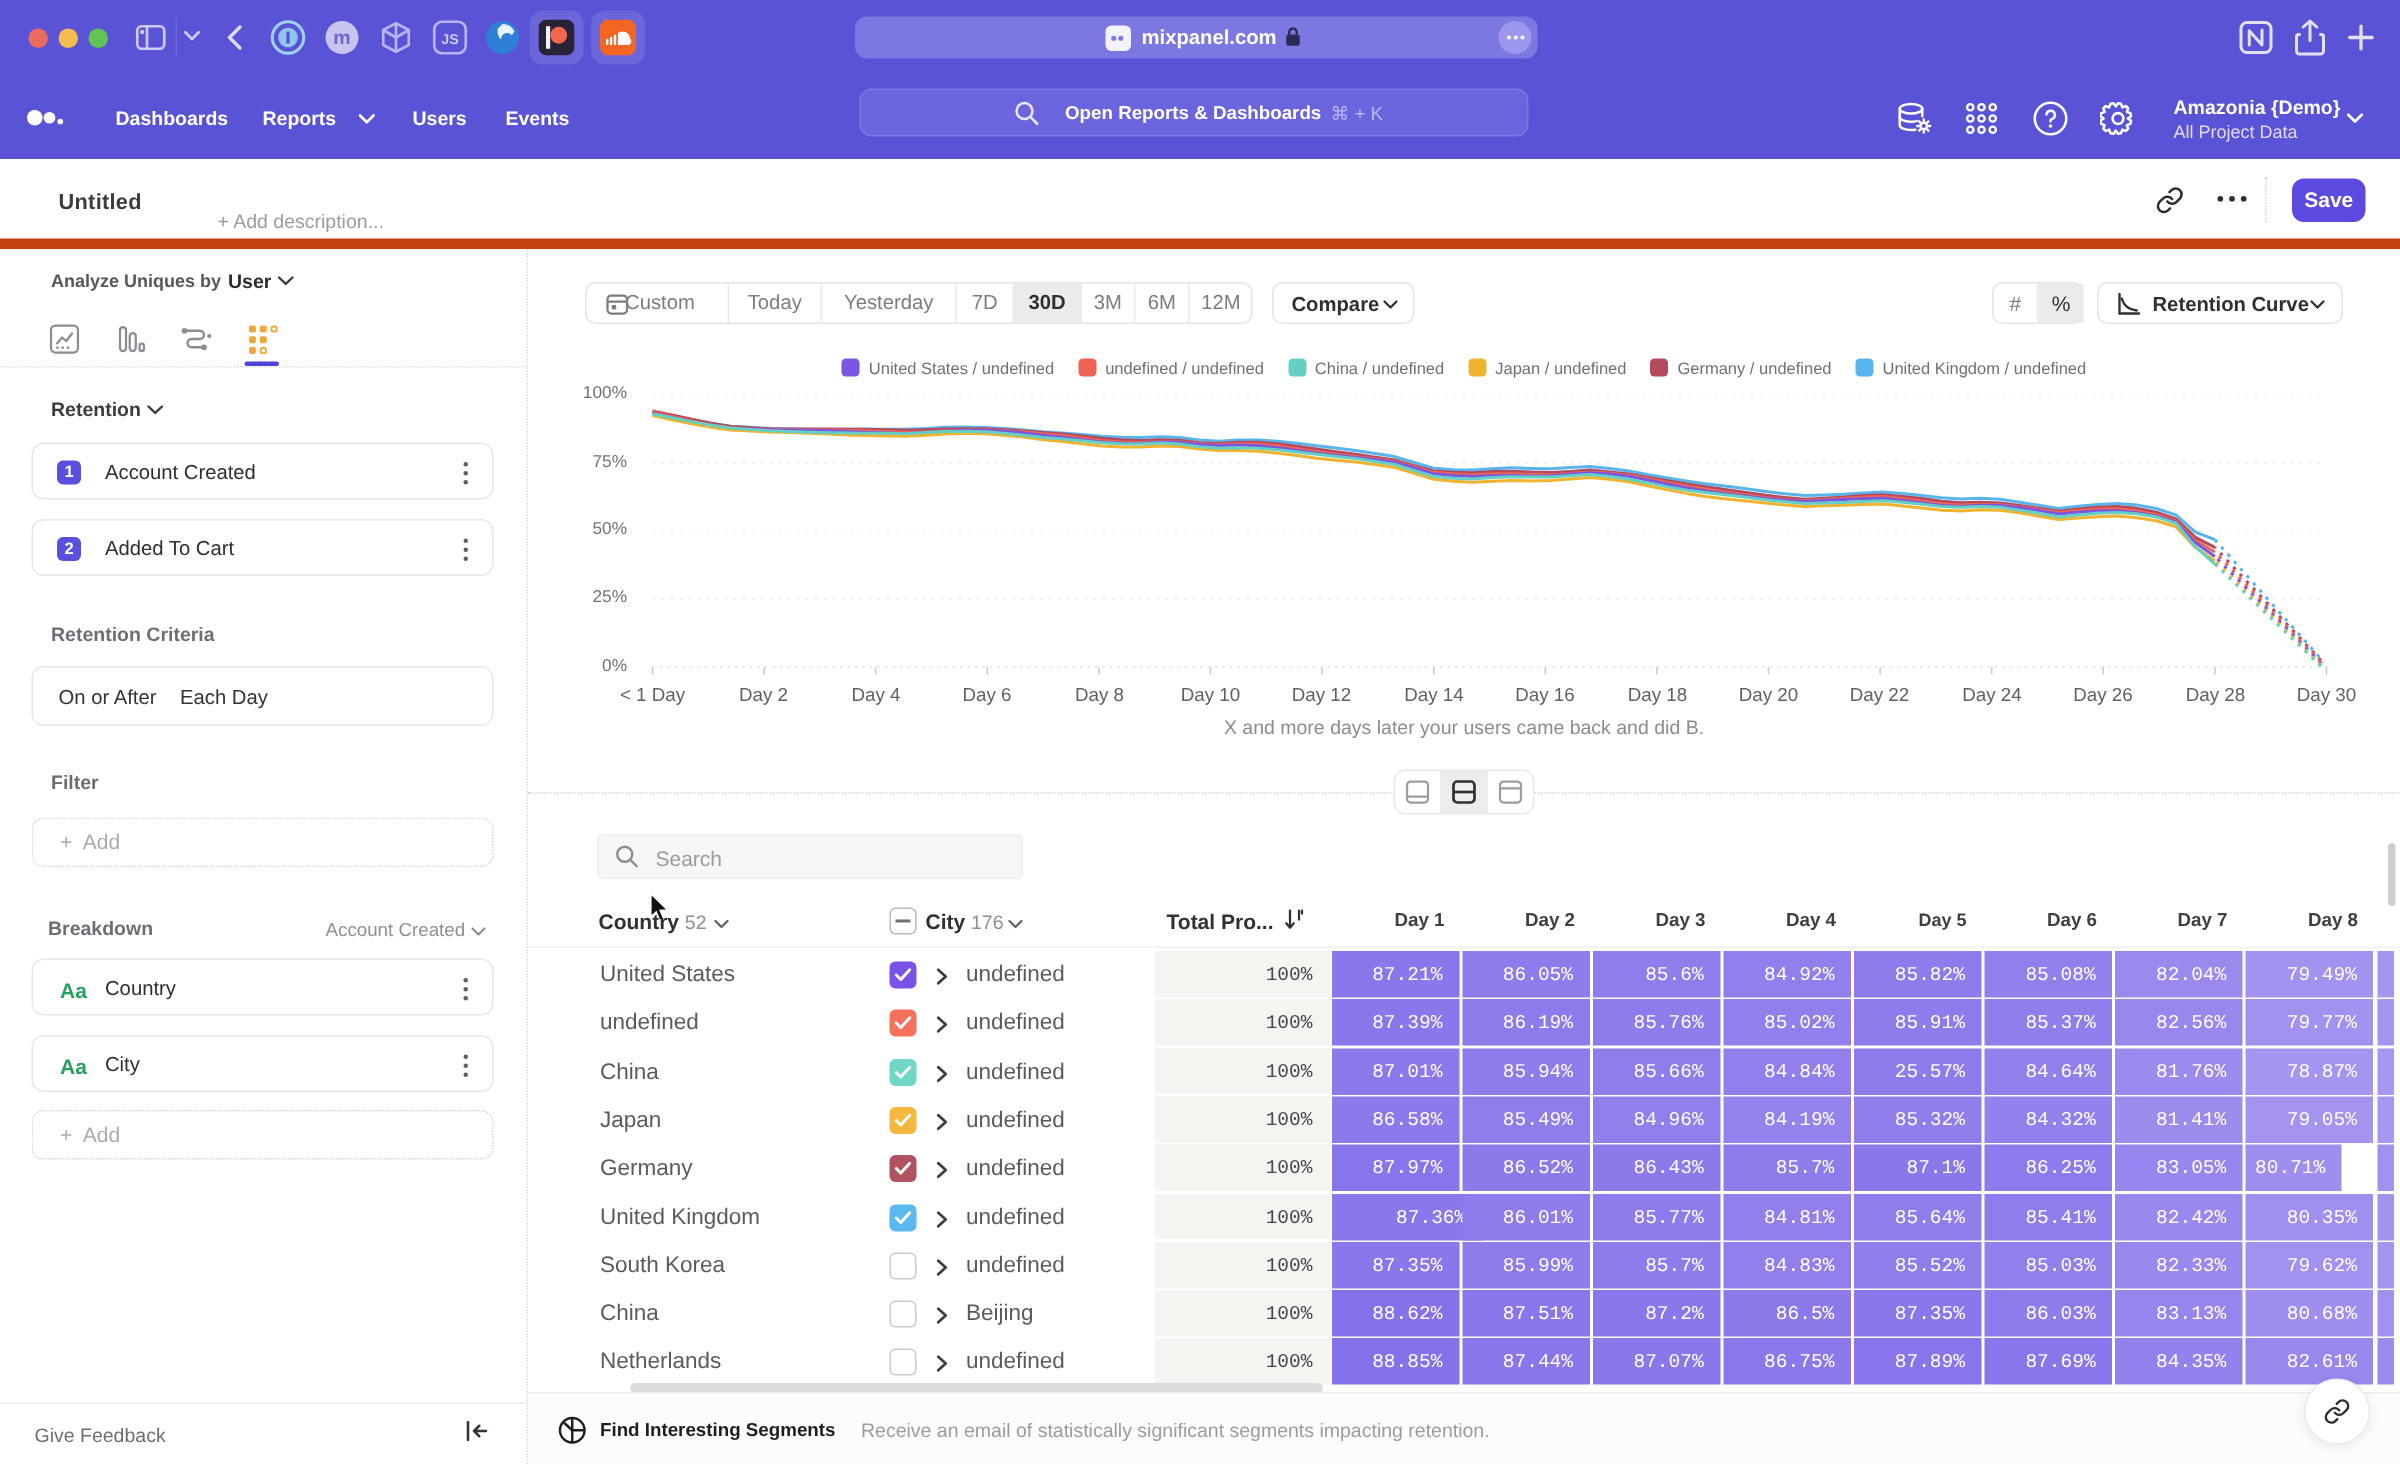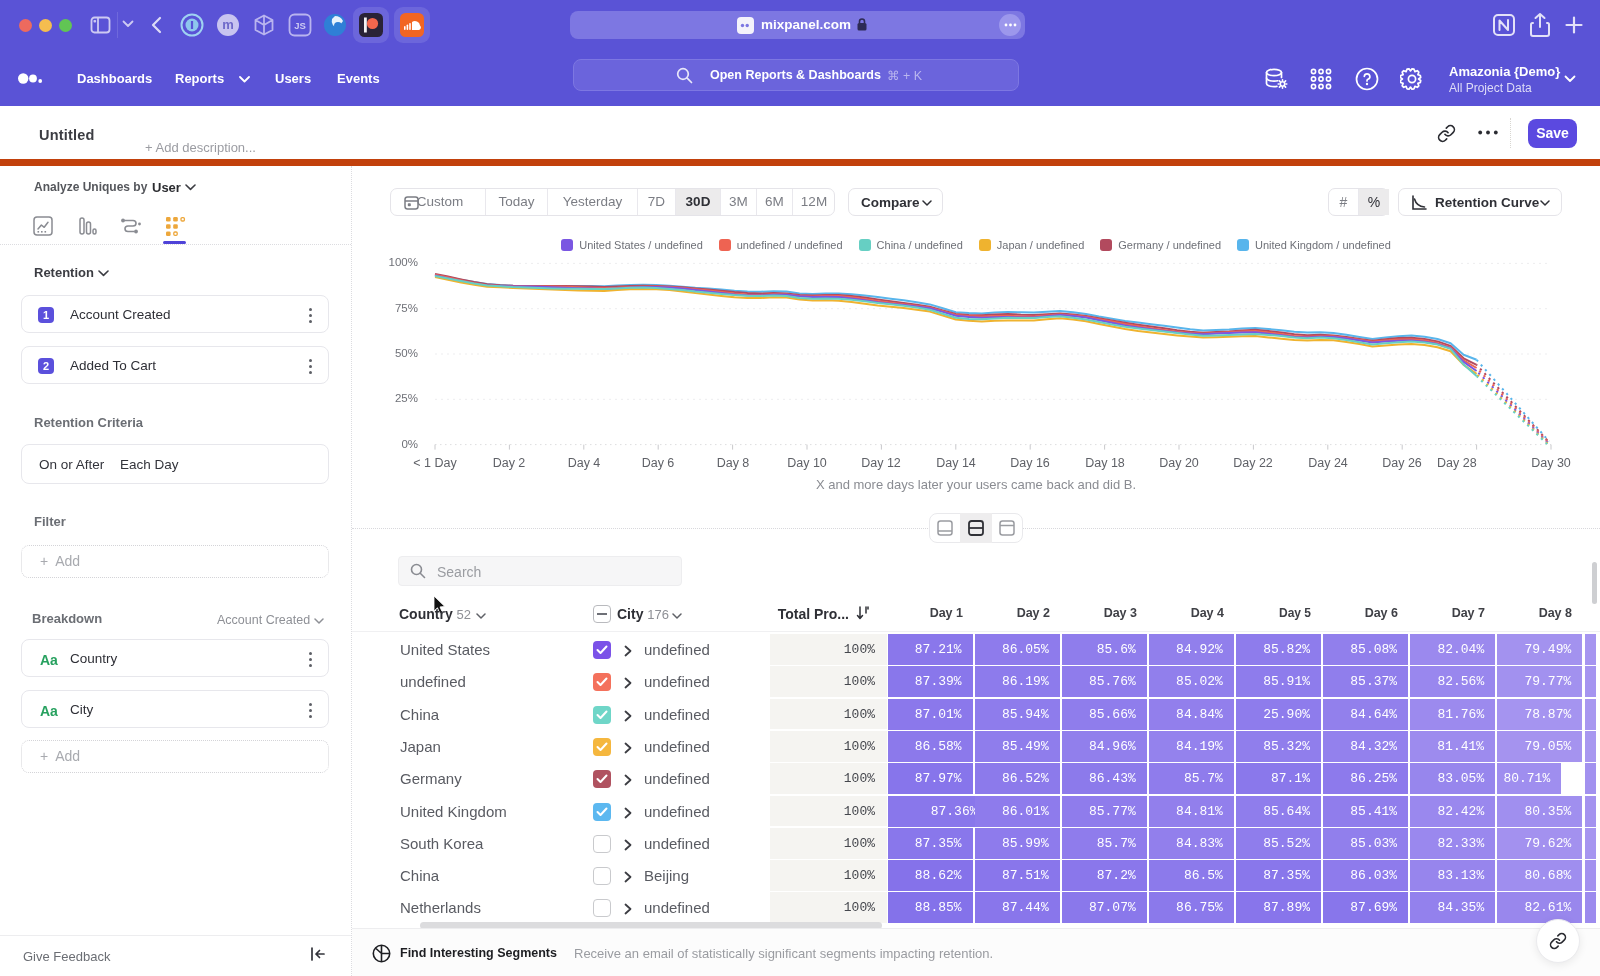--- a/index.html
+++ b/index.html
@@ -406,21 +406,21 @@
 <div class="abs" style="left:693px;top:456px;width:80px;text-align:center;font-size:12.5px;color:#5f6167;">Day 8</div>
 <div class="abs" style="left:767px;top:456px;width:80px;text-align:center;font-size:12.5px;color:#5f6167;">Day 10</div>
 <div class="abs" style="left:841px;top:456px;width:80px;text-align:center;font-size:12.5px;color:#5f6167;">Day 12</div>
 <div class="abs" style="left:916px;top:456px;width:80px;text-align:center;font-size:12.5px;color:#5f6167;">Day 14</div>
 <div class="abs" style="left:990px;top:456px;width:80px;text-align:center;font-size:12.5px;color:#5f6167;">Day 16</div>
 <div class="abs" style="left:1065px;top:456px;width:80px;text-align:center;font-size:12.5px;color:#5f6167;">Day 18</div>
 <div class="abs" style="left:1139px;top:456px;width:80px;text-align:center;font-size:12.5px;color:#5f6167;">Day 20</div>
 <div class="abs" style="left:1213px;top:456px;width:80px;text-align:center;font-size:12.5px;color:#5f6167;">Day 22</div>
 <div class="abs" style="left:1288px;top:456px;width:80px;text-align:center;font-size:12.5px;color:#5f6167;">Day 24</div>
 <div class="abs" style="left:1362px;top:456px;width:80px;text-align:center;font-size:12.5px;color:#5f6167;">Day 26</div>
-<div class="abs" style="left:1437px;top:456px;width:80px;text-align:left;font-size:12.5px;color:#5f6167;">Day 28</div>
+<div class="abs" style="left:1437px;top:456px;width:80px;text-align:center;font-size:12.5px;color:#5f6167;">Day 28</div>
 <div class="abs" style="left:1511px;top:456px;width:80px;text-align:center;font-size:12.5px;color:#5f6167;">Day 30</div>
 <div class="abs" style="left:352px;top:477px;width:1248px;text-align:center;font-size:13px;color:#8a8c92;">X and more days later your users came back and did B.</div>
 
 <div class="abs" style="left:352px;top:528px;width:1248px;border-top:1px dotted #d8d8dc;"></div>
 <div class="abs" style="left:929px;top:513px;width:94px;height:30px;background:#fff;border:1px solid #e9e9ec;border-radius:8px;"></div>
 <div class="abs" style="left:960px;top:513px;width:32px;height:30px;background:#eeedee;"></div>
 <svg class="abs" style="left:937px;top:520px;" width="16" height="16" viewBox="0 0 16 16">
     <rect x="1" y="1" width="14" height="14" rx="2.5" fill="none" stroke="#9a9ca1" stroke-width="1.5"></rect>
     <line x1="1" y1="11" x2="15" y2="11" stroke="#9a9ca1" stroke-width="1.5"></line>
   </svg>
@@ -523,21 +523,21 @@
 <svg class="abs" style="left:272px;top:11px;" width="8" height="12" viewBox="0 0 8 12">
         <path d="M1.5 1.5 L6.5 6 L1.5 10.5" fill="none" stroke="#3c3d43" stroke-width="1.8" stroke-linecap="round" stroke-linejoin="round"></path>
       </svg>
 <div class="cityname" style="top:7px;">undefined</div>
 <div class="abs" style="left:418px;top:0;width:117px;height:30.8px;background:#f5f4f1;"></div>
 <div class="totv" style="top:8px;left:463px;">100%</div>
 <div class="pcell" style="left:535.5px;top:0;width:85.1px;background:#8b78eb;">87.01%</div>
 <div class="pcell" style="left:622.6px;top:0;width:85.1px;background:#8e7cec;">85.94%</div>
 <div class="pcell" style="left:709.7px;top:0;width:85.1px;background:#8f7dec;">85.66%</div>
 <div class="pcell" style="left:796.8px;top:0;width:85.1px;background:#927fec;">84.84%</div>
-<div class="pcell" style="left:883.9px;top:0;width:85.1px;background:#8e7cec;">25.90%</div>
+<div class="pcell" style="left:883.9px;top:0;width:85.1px;background:#8e7cec;">25.57%</div>
 <div class="pcell" style="left:971.0px;top:0;width:85.1px;background:#9280ec;">84.64%</div>
 <div class="pcell" style="left:1058.1px;top:0;width:85.1px;background:#9c8aee;">81.76%</div>
 <div class="pcell" style="left:1145.2px;top:0;width:85.1px;background:#a594f0;">78.87%</div>
 <div class="pcell" style="left:1232.8px;top:0;width:11px;background:#a897f0;"></div>
 </div>
 <div class="abs" style="left:0;top:730.9px;width:1248px;height:32.3px;">
 <div class="rowname" style="top:7px;">Japan</div>
 <div class="cb" style="top:7px;background:#f5b73e;"></div>
 <svg class="abs" style="left:244px;top:11px;" width="12" height="10" viewBox="0 0 12 10">
         <path d="M1.5 5 L4.5 8 L10.5 1.5" fill="none" stroke="#fff" stroke-width="2" stroke-linecap="round" stroke-linejoin="round"></path>

